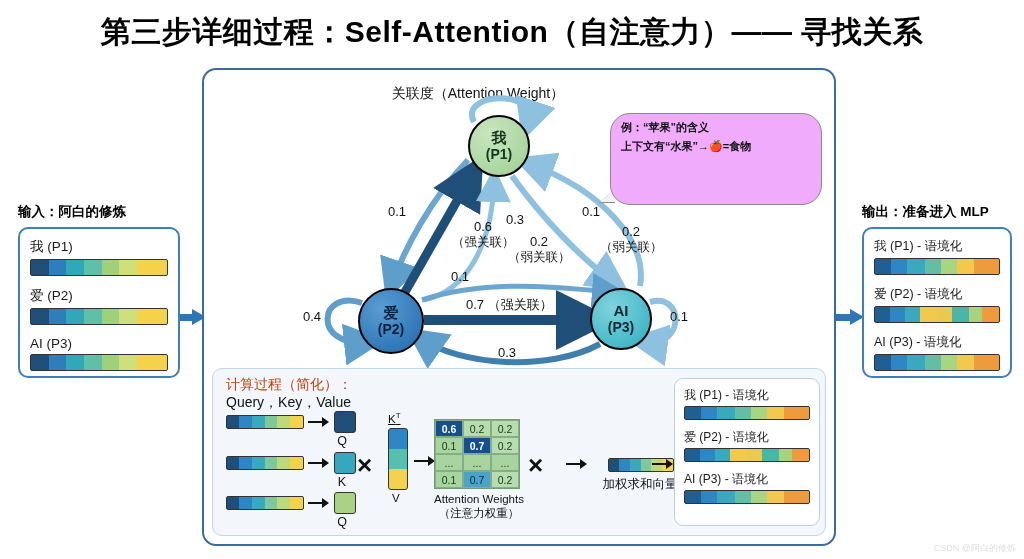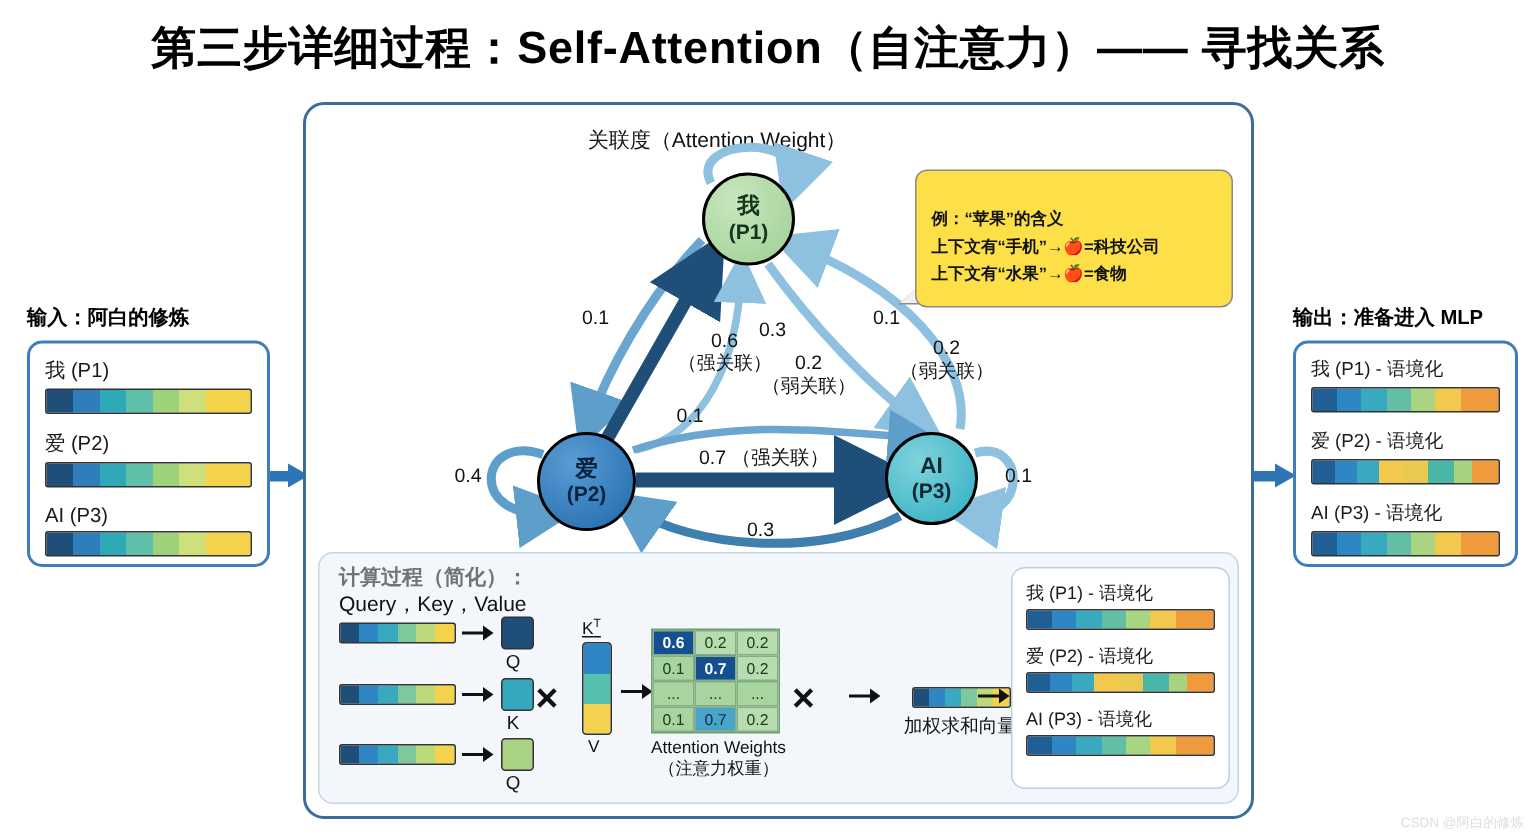--- a/index.html
+++ b/index.html
@@ -147,24 +147,24 @@
     white-space: nowrap;
     text-align: center;
   }
   .elabel .sub { display: block; font-size: 12.5px; }
 
   
   .callout {
     position: absolute;
     left: 610px; top: 113px;
     width: 212px; height: 92px;
-    background: #fde047;
+    background: #f0abfc;
     border: 1.3px solid #8a8a8a;
-    border-radius: 8px;
-    padding: 24px 8px 5px 10px;
+    border-radius: 20px;
+    padding: 6px 8px 5px 10px;
   }
   .callout .ln {
     font-size: 11px; color: #111;
     white-space: nowrap;
     margin-bottom: 3.5px;
     font-weight: bold;
   }
   .callout .ln.light { font-weight: normal; }
   .callout-tail {
     position: absolute;
@@ -181,21 +181,21 @@
   .compute {
     position: absolute;
     left: 212px; top: 368px;
     width: 614px; height: 168px;
     background: #f3f7fb;
     border: 1.2px solid #c3d6e6;
     border-radius: 10px;
   }
   .compute-title {
     position: absolute; left: 14px; top: 8px;
-    font-size: 14px; font-weight: bold; color: #737373;
+    font-size: 14px; font-weight: normal; color: #c2410c;
     white-space: nowrap;
   }
   .compute-sub {
     position: absolute; left: 14px; top: 26px;
     font-size: 14px; color: #111;
     white-space: nowrap;
   }
   .qkv-row { position: absolute; display: flex; align-items: center; }
   .qkv-bar { width: 78px; height: 14px; border: 1.2px solid #333; border-radius: 2px; }
   .arrow-s {
@@ -402,23 +402,20 @@
   <div class="elabel" style="left:303px; top:309px;">
     <span>0.4</span>
   </div>
   <div class="elabel" style="left:670px; top:309px;">
     <span>0.1</span>
   </div>
 
   <div class="callout-tail"></div>
   <div class="callout">
     <div class="ln">例：“苹果”的含义</div>
-    <div class="ln">
-      <span>上下文有“手机”→</span><span class="apple">🍎</span><span>=科技公司</span>
-    </div>
     <div class="ln">
       <span>上下文有“水果”→</span><span class="apple">🍎</span><span>=食物</span>
     </div>
   </div>
 
   <div class="compute"></div>
   <div class="compute-title" style="left:226px; top:376px;">计算过程（简化）：</div>
   <div class="compute-sub" style="left:226px; top:394px;">Query，Key，Value</div>
 
   <div class="qkv-row" style="left:226px; top:411px;">

